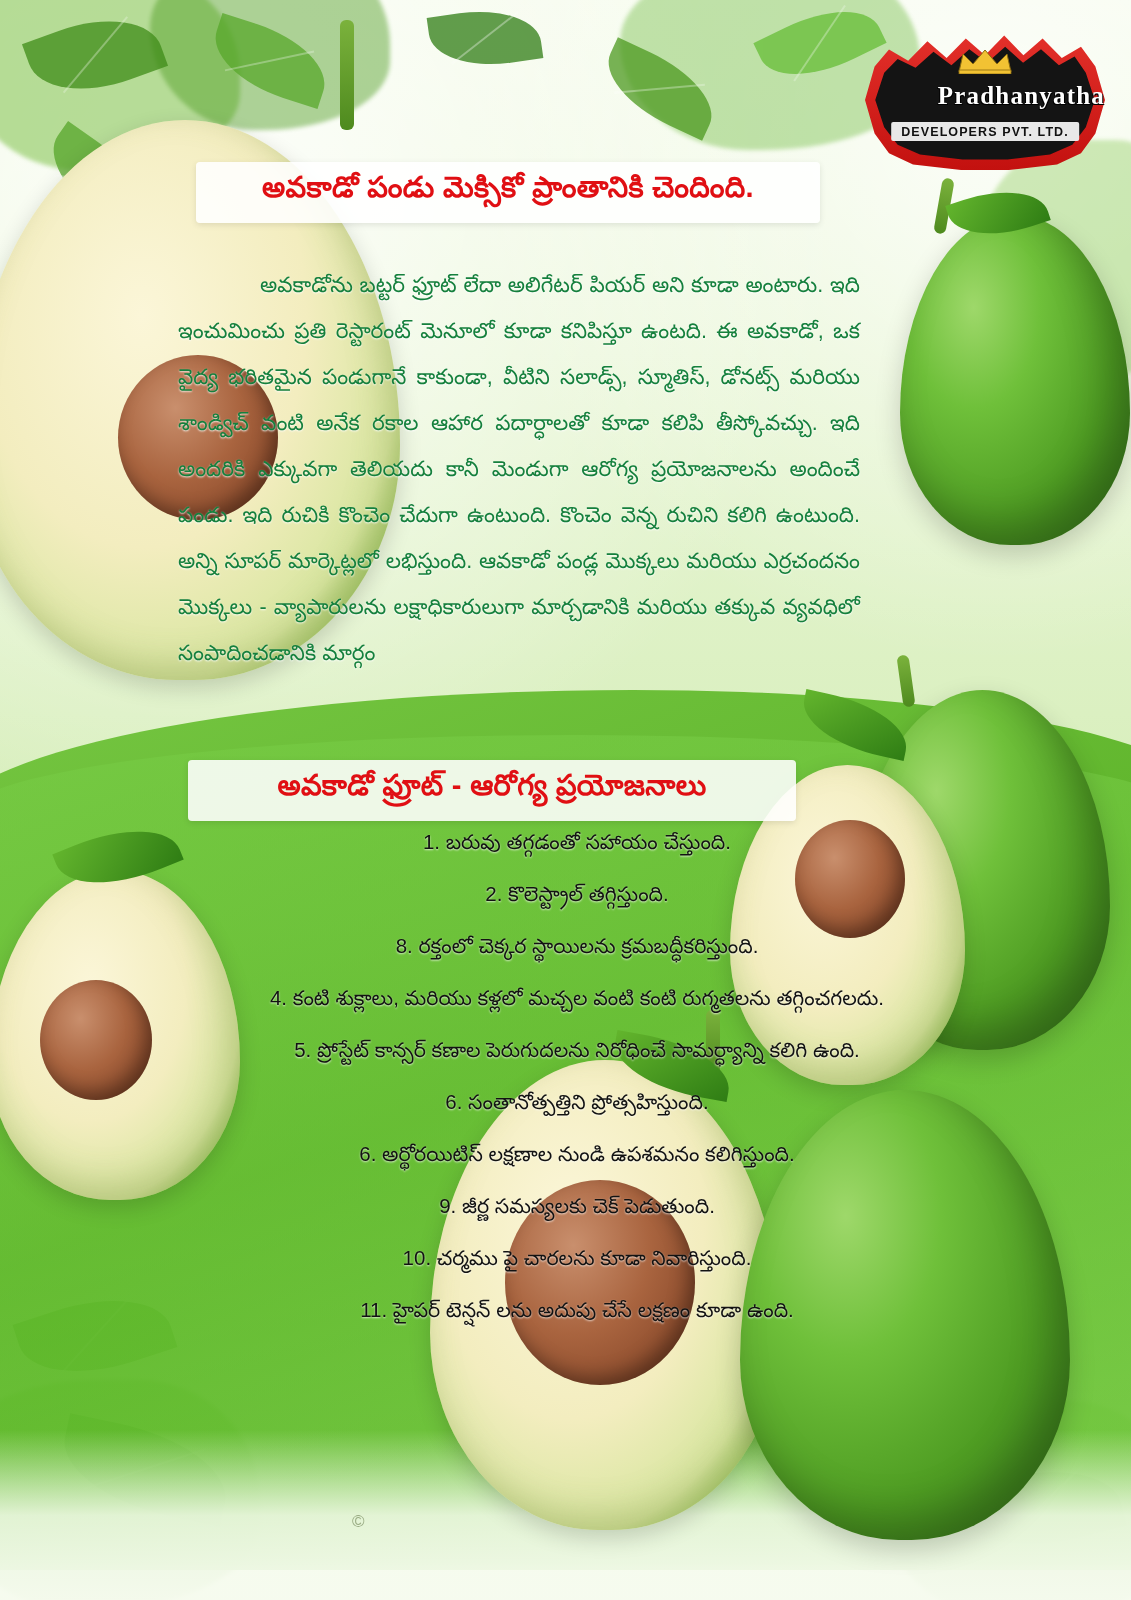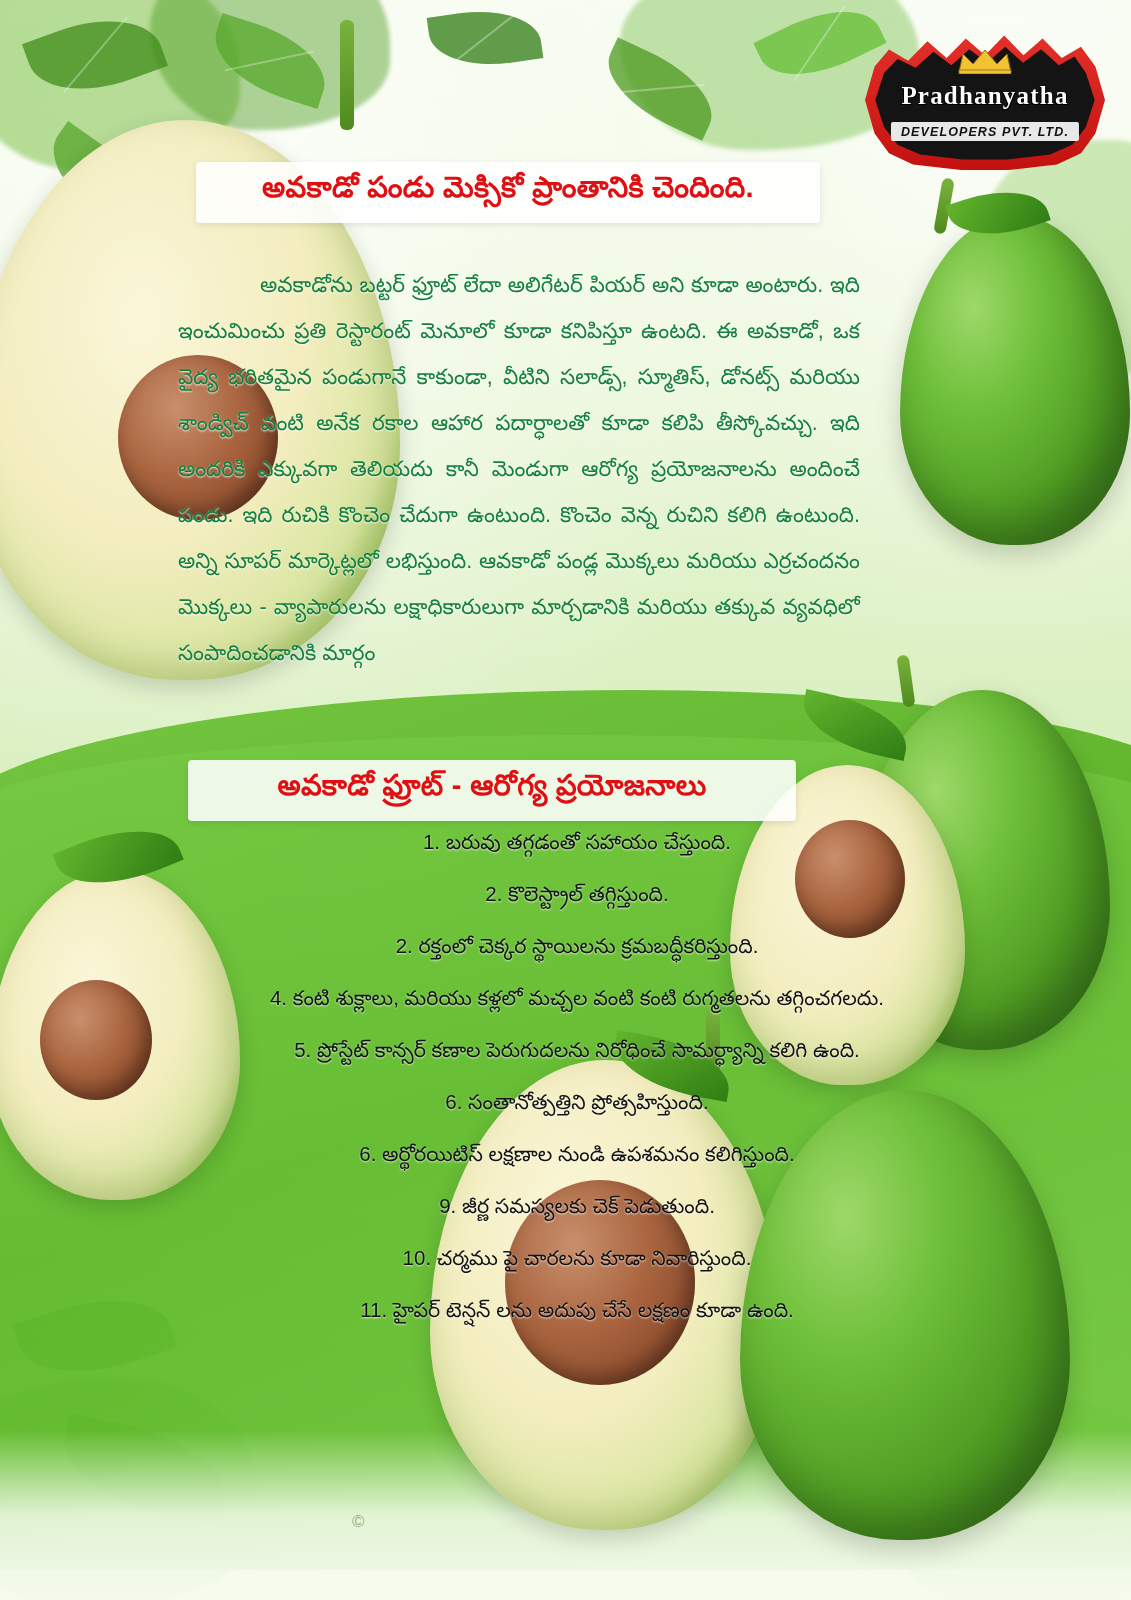--- a/index.html
+++ b/index.html
@@ -144,42 +144,41 @@
     left: 50%;
     top: 18px;
     transform: translateX(-50%);
     width: 56px;
     height: 26px;
   }
   .logo-name {
     position: absolute;
     left: 0; right: 0;
     top: 52px;
-    text-align: center;
+    text-align: right;
     color: #ffffff;
     font-family: "Liberation Serif", serif;
     font-weight: bold;
     font-size: 25px;
     letter-spacing: 1.2px;
     text-shadow: 1px 1px 0 #000, -1px 1px 0 #000;
   }
   .logo-sub {
     position: absolute;
     left: 50%;
     transform: translateX(-50%);
     top: 92px;
     background: #e8e8e8;
     color: #111;
     font-size: 12.5px;
     font-weight: bold;
     letter-spacing: 1.1px;
     padding: 3px 10px 2px;
     border-radius: 2px;
     white-space: nowrap;
-    font-style: italic;
   }
 
   
   .content {
     position: absolute;
     inset: 0;
     z-index: 15;
   }
   .title-bar {
     position: absolute;
@@ -314,21 +313,21 @@
 
     <div class="title-bar" id="title-1">అవకాడో పండు మెక్సికో ప్రాంతానికి చెందింది.</div>
 
     <p class="intro">అవకాడోను బట్టర్ ఫ్రూట్ లేదా అలిగేటర్ పియర్ అని కూడా అంటారు. ఇది ఇంచుమించు ప్రతి రెస్టారంట్ మెనూలో కూడా కనిపిస్తూ ఉంటది. ఈ అవకాడో, ఒక వైద్య భరితమైన పండుగానే కాకుండా, వీటిని సలాడ్స్, స్మూతిస్, డోనట్స్ మరియు శాండ్విచ్ వంటి అనేక రకాల ఆహార పదార్ధాలతో కూడా కలిపి తీస్కోవచ్చు. ఇది అందరికి ఎక్కువగా తెలియదు కానీ మెండుగా ఆరోగ్య ప్రయోజనాలను అందించే పండు. ఇది రుచికి కొంచెం చేదుగా ఉంటుంది. కొంచెం వెన్న రుచిని కలిగి ఉంటుంది. అన్ని సూపర్ మార్కెట్లలో లభిస్తుంది. ఆవకాడో పండ్ల మొక్కలు మరియు ఎర్రచందనం మొక్కలు - వ్యాపారులను లక్షాధికారులుగా మార్చడానికి మరియు తక్కువ వ్యవధిలో సంపాదించడానికి మార్గం</p>
 
     <div class="title-bar" id="title-2">అవకాడో ఫ్రూట్ - ఆరోగ్య ప్రయోజనాలు</div>
 
     <ul class="benefits">
       <li>1. బరువు తగ్గడంతో సహాయం చేస్తుంది.</li>
       <li>2. కొలెస్ట్రాల్ తగ్గిస్తుంది.</li>
-      <li>2. రక్తంలో చెక్కర స్థాయిలను క్రమబద్ధీకరిస్తుంది.</li>
+      <li>8. రక్తంలో చెక్కర స్థాయిలను క్రమబద్ధీకరిస్తుంది.</li>
       <li>4. కంటి శుక్లాలు, మరియు కళ్లలో మచ్చల వంటి కంటి రుగ్మతలను తగ్గించగలదు.</li>
       <li>5. ప్రోస్టేట్ కాన్సర్ కణాల పెరుగుదలను నిరోధించే సామర్ధ్యాన్ని కలిగి ఉంది.</li>
       <li>6. సంతానోత్పత్తిని ప్రోత్సహిస్తుంది.</li>
       <li>6. అర్థోరయిటిస్ లక్షణాల నుండి ఉపశమనం కలిగిస్తుంది.</li>
       <li>9. జీర్ణ సమస్యలకు చెక్ పెడుతుంది.</li>
       <li>10. చర్మము పై చారలను కూడా నివారిస్తుంది.</li>
       <li>11. హైపర్ టెన్షన్ లను అదుపు చేసే లక్షణం కూడా ఉంది.</li>
     </ul>
 
     <div class="copyright">©</div>

